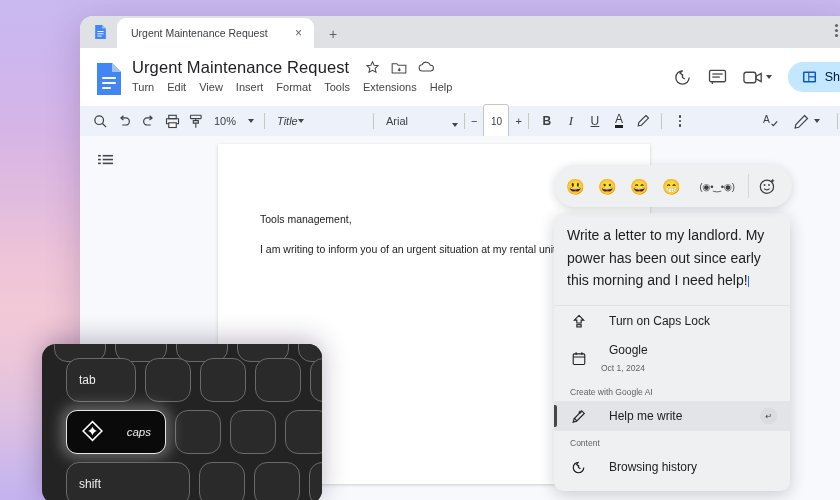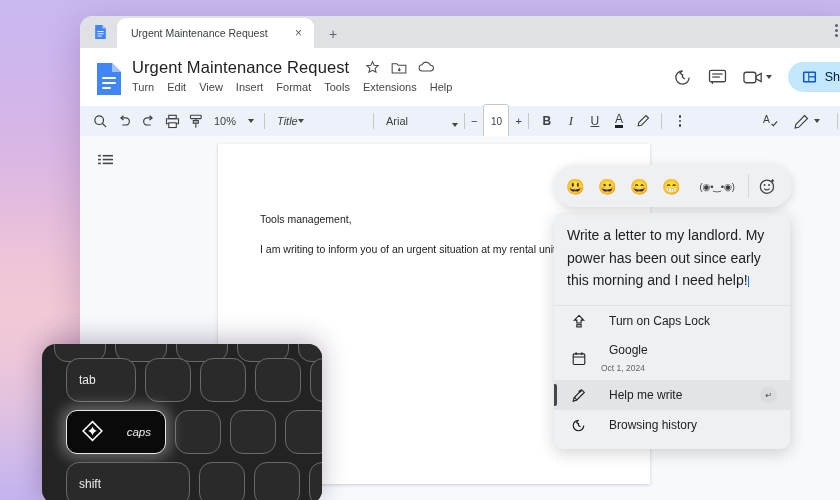--- a/index.html
+++ b/index.html
@@ -445,33 +445,35 @@
         <path d="M1.3 6.4h12.4" stroke="#202124" stroke-width="1.2"></path>
         <path d="M4.4 1.3v3M10.6 1.3v3" stroke="#202124" stroke-width="1.2"></path>
       </svg>
     </span>
     <span>
       <div class="mlabel">Google</div>
       <div class="msub">Oct 1, 2024</div>
     </span>
   </div>
 
+  <div class="sechead">Create with Google AI</div>
 
   <div class="mrow sel">
     <span class="mi">
       <svg width="15" height="15" viewBox="0 0 16 16">
         <path d="M11.4 1.9l2.8 2.8-8.3 8.3-3.6 1 1-3.6z" fill="none" stroke="#202124" stroke-width="1.2"></path>
         <path d="M3.2 9.6l3.3 3.3" stroke="#202124" stroke-width="1.2"></path>
         <path d="M9.6 1.2l.7 1.5 1.5.7-1.5.7-.7 1.5-.7-1.5-1.5-.7 1.5-.7z" fill="#202124"></path>
       </svg>
     </span>
     <span class="mlabel">Help me write</span>
     <span class="entbadge">↵</span>
   </div>
 
+  <div class="sechead">Content</div>
 
   <div class="mrow">
     <span class="mi">
       <svg width="15" height="15" viewBox="0 0 16 16">
         <path d="M8 2.4a5.6 5.6 0 105.6 5.6" fill="none" stroke="#202124" stroke-width="1.3"></path>
         <path d="M8 2.4L5.8 4.4 8 6.4" fill="none" stroke="#202124" stroke-width="1.3"></path>
         <path d="M8 5.3V8l2.1 1.3" fill="none" stroke="#202124" stroke-width="1.3"></path>
       </svg>
     </span>
     <span class="mlabel">Browsing history</span>

